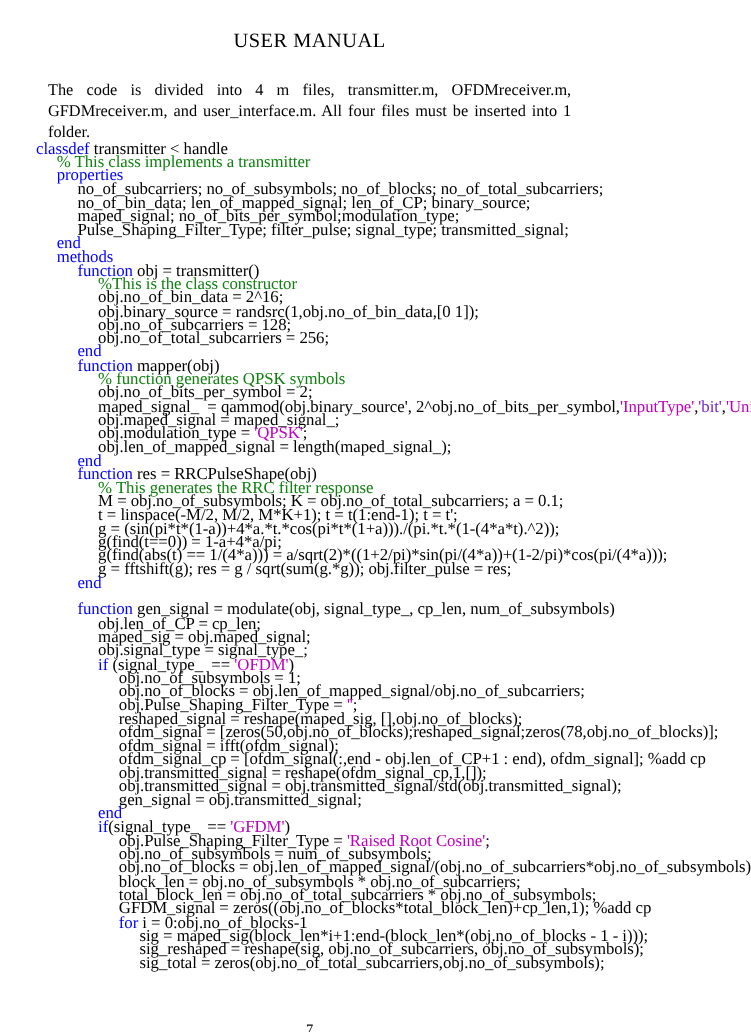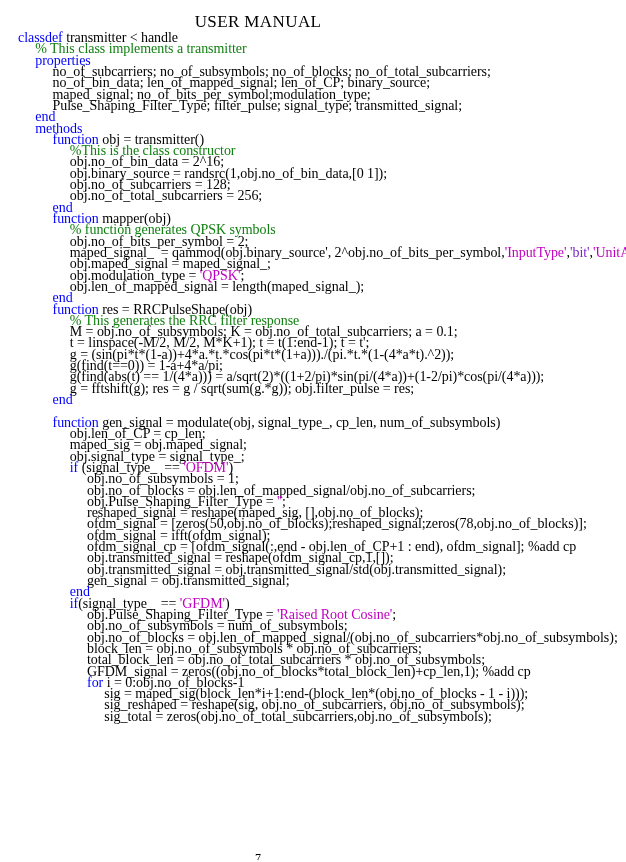--- a/index.html
+++ b/index.html
@@ -14,21 +14,21 @@
     overflow: hidden;
     font-family: "Liberation Serif", "DejaVu Serif", serif;
     color: #000000;
   }
 
   .page {
     position: relative;
     width: 516px;
     height: 862px;
     box-sizing: border-box;
-    padding: 0;
+    padding: 12px;
   }
 
   
   .doc-title {
     text-align: center;
     font-family: "Liberation Serif", "DejaVu Serif", serif;
     font-size: 17px;
     font-weight: normal;
     letter-spacing: 0.4px;
     margin: 0;
@@ -97,19 +97,20 @@
   }
 </style>
 </head>
 <body>
 
 <div class="page">
 
   <h1 class="doc-title">USER MANUAL</h1>
 
   <div class="prose">
+    <p class="para-1">The code is divided into 4 m files, transmitter.m, OFDMreceiver.m, GFDMreceiver.m, and user_interface.m. All four files must be inserted into 1 folder.</p>
   </div>
 
   <div class="code-block" id="code-block"><div class="code-line"><span class="tk-kw">classdef </span><span class="tk-txt">transmitter &lt; handle</span></div><div class="code-line">     <span class="tk-cmt">% This class implements a transmitter</span></div><div class="code-line">     <span class="tk-kw">properties</span></div><div class="code-line">          <span class="tk-txt">no_of_subcarriers; no_of_subsymbols; no_of_blocks; no_of_total_subcarriers;</span></div><div class="code-line">          <span class="tk-txt">no_of_bin_data; len_of_mapped_signal; len_of_CP; binary_source;</span></div><div class="code-line">          <span class="tk-txt">maped_signal; no_of_bits_per_symbol;modulation_type;</span></div><div class="code-line">          <span class="tk-txt">Pulse_Shaping_Filter_Type; filter_pulse; signal_type; transmitted_signal;</span></div><div class="code-line">     <span class="tk-kw">end</span></div><div class="code-line">     <span class="tk-kw">methods</span></div><div class="code-line">          <span class="tk-kw">function </span><span class="tk-txt">obj = transmitter()</span></div><div class="code-line">               <span class="tk-cmt">%This is the class constructor</span></div><div class="code-line">               <span class="tk-txt">obj.no_of_bin_data = 2^16;</span></div><div class="code-line">               <span class="tk-txt">obj.binary_source = randsrc(1,obj.no_of_bin_data,[0 1]);</span></div><div class="code-line">               <span class="tk-txt">obj.no_of_subcarriers = 128;</span></div><div class="code-line">               <span class="tk-txt">obj.no_of_total_subcarriers = 256;</span></div><div class="code-line">          <span class="tk-kw">end</span></div><div class="code-line">          <span class="tk-kw">function </span><span class="tk-txt">mapper(obj)</span></div><div class="code-line">               <span class="tk-cmt">% function generates QPSK symbols</span></div><div class="code-line">               <span class="tk-txt">obj.no_of_bits_per_symbol = 2;</span></div><div class="code-line">               <span class="tk-txt">maped_signal_  = qammod(obj.binary_source', 2^obj.no_of_bits_per_symbol,</span><span class="tk-str">'InputType'</span><span class="tk-txt">,</span><span class="tk-str-b">'bit'</span><span class="tk-txt">,</span><span class="tk-str">'UnitAveragePower'</span><span class="tk-txt">,true);</span></div><div class="code-line">               <span class="tk-txt">obj.maped_signal = maped_signal_;</span></div><div class="code-line">               <span class="tk-txt">obj.modulation_type = </span><span class="tk-str">'QPSK'</span><span class="tk-txt">;</span></div><div class="code-line">               <span class="tk-txt">obj.len_of_mapped_signal = length(maped_signal_);</span></div><div class="code-line">          <span class="tk-kw">end</span></div><div class="code-line">          <span class="tk-kw">function </span><span class="tk-txt">res = RRCPulseShape(obj)</span></div><div class="code-line">               <span class="tk-cmt">% This generates the RRC filter response</span></div><div class="code-line">               <span class="tk-txt">M = obj.no_of_subsymbols; K = obj.no_of_total_subcarriers; a = 0.1;</span></div><div class="code-line">               <span class="tk-txt">t = linspace(-M/2, M/2, M*K+1); t = t(1:end-1); t = t';</span></div><div class="code-line">               <span class="tk-txt">g = (sin(pi*t*(1-a))+4*a.*t.*cos(pi*t*(1+a)))./(pi.*t.*(1-(4*a*t).^2));</span></div><div class="code-line">               <span class="tk-txt">g(find(t==0)) = 1-a+4*a/pi;</span></div><div class="code-line">               <span class="tk-txt">g(find(abs(t) == 1/(4*a))) = a/sqrt(2)*((1+2/pi)*sin(pi/(4*a))+(1-2/pi)*cos(pi/(4*a)));</span></div><div class="code-line">               <span class="tk-txt">g = fftshift(g); res = g / sqrt(sum(g.*g)); obj.filter_pulse = res;</span></div><div class="code-line">          <span class="tk-kw">end</span></div><div class="code-line blank">&nbsp;</div><div class="code-line">          <span class="tk-kw">function </span><span class="tk-txt">gen_signal = modulate(obj, signal_type_, cp_len, num_of_subsymbols)</span></div><div class="code-line">               <span class="tk-txt">obj.len_of_CP = cp_len;</span></div><div class="code-line">               <span class="tk-txt">maped_sig = obj.maped_signal;</span></div><div class="code-line">               <span class="tk-txt">obj.signal_type = signal_type_;</span></div><div class="code-line">               <span class="tk-kw">if </span><span class="tk-txt">(signal_type_  == </span><span class="tk-str">'OFDM'</span><span class="tk-txt">)</span></div><div class="code-line">                    <span class="tk-txt">obj.no_of_subsymbols = 1;</span></div><div class="code-line">                    <span class="tk-txt">obj.no_of_blocks = obj.len_of_mapped_signal/obj.no_of_subcarriers;</span></div><div class="code-line">                    <span class="tk-txt">obj.Pulse_Shaping_Filter_Type = </span><span class="tk-str">''</span><span class="tk-txt">;</span></div><div class="code-line">                    <span class="tk-txt">reshaped_signal = reshape(maped_sig, [],obj.no_of_blocks);</span></div><div class="code-line">                    <span class="tk-txt">ofdm_signal = [zeros(50,obj.no_of_blocks);reshaped_signal;zeros(78,obj.no_of_blocks)];</span></div><div class="code-line">                    <span class="tk-txt">ofdm_signal = ifft(ofdm_signal);</span></div><div class="code-line">                    <span class="tk-txt">ofdm_signal_cp = [ofdm_signal(:,end - obj.len_of_CP+1 : end), ofdm_signal]; %add cp</span></div><div class="code-line">                    <span class="tk-txt">obj.transmitted_signal = reshape(ofdm_signal_cp,1,[]);</span></div><div class="code-line">                    <span class="tk-txt">obj.transmitted_signal = obj.transmitted_signal/std(obj.transmitted_signal);</span></div><div class="code-line">                    <span class="tk-txt">gen_signal = obj.transmitted_signal;</span></div><div class="code-line">               <span class="tk-kw">end</span></div><div class="code-line">               <span class="tk-kw">if</span><span class="tk-txt">(signal_type_  == </span><span class="tk-str">'GFDM'</span><span class="tk-txt">)</span></div><div class="code-line">                    <span class="tk-txt">obj.Pulse_Shaping_Filter_Type = </span><span class="tk-str">'Raised Root Cosine'</span><span class="tk-txt">;</span></div><div class="code-line">                    <span class="tk-txt">obj.no_of_subsymbols = num_of_subsymbols;</span></div><div class="code-line">                    <span class="tk-txt">obj.no_of_blocks = obj.len_of_mapped_signal/(obj.no_of_subcarriers*obj.no_of_subsymbols);</span></div><div class="code-line">                    <span class="tk-txt">block_len = obj.no_of_subsymbols * obj.no_of_subcarriers;</span></div><div class="code-line">                    <span class="tk-txt">total_block_len = obj.no_of_total_subcarriers * obj.no_of_subsymbols;</span></div><div class="code-line">                    <span class="tk-txt">GFDM_signal = zeros((obj.no_of_blocks*total_block_len)+cp_len,1); %add cp</span></div><div class="code-line">                    <span class="tk-kw">for </span><span class="tk-txt">i = 0:obj.no_of_blocks-1</span></div><div class="code-line">                         <span class="tk-txt">sig = maped_sig(block_len*i+1:end-(block_len*(obj.no_of_blocks - 1 - i)));</span></div><div class="code-line">                         <span class="tk-txt">sig_reshaped = reshape(sig, obj.no_of_subcarriers, obj.no_of_subsymbols);</span></div><div class="code-line">                         <span class="tk-txt">sig_total = zeros(obj.no_of_total_subcarriers,obj.no_of_subsymbols);</span></div></div>
 
   <div class="page-number">7</div>
 
 </div>
 
 </body></html>

